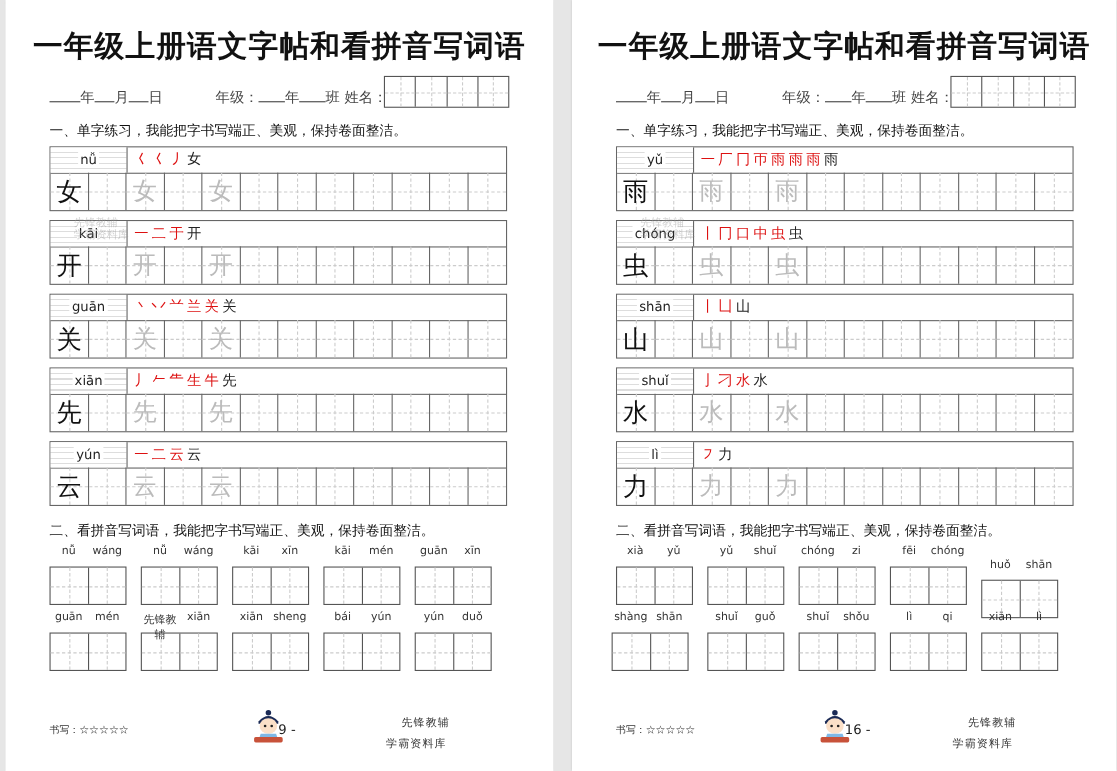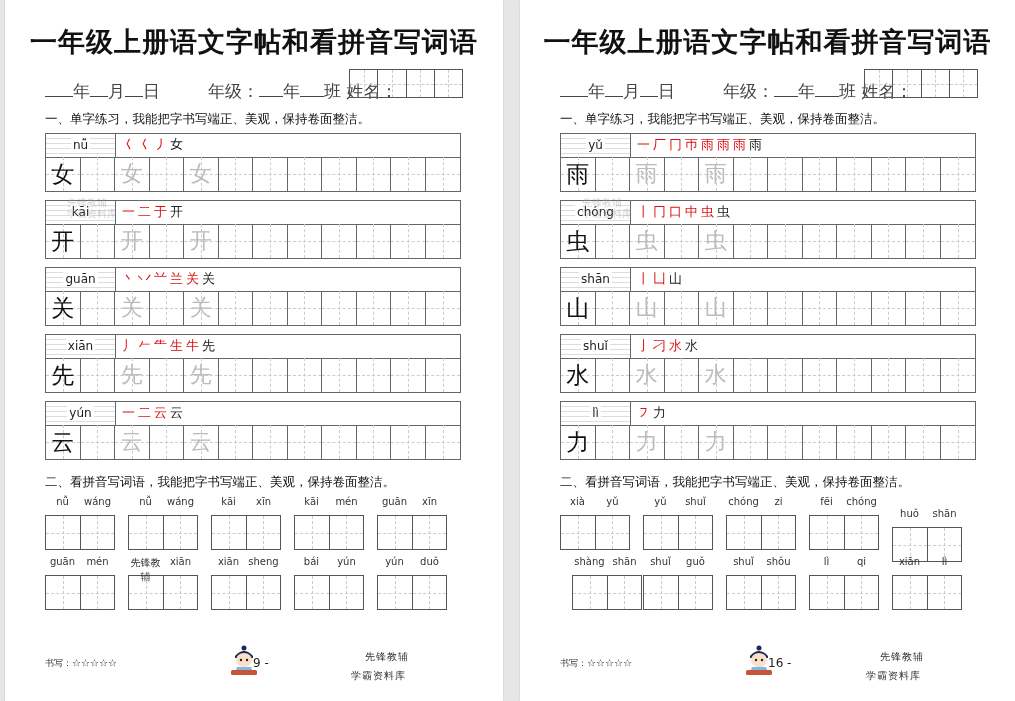--- a/index.html
+++ b/index.html
@@ -16,21 +16,21 @@
   #page-left  { left: 5px;   width: 498px; }
   #page-right { left: 520px; width: 495px; }
 
   .title {
     position: absolute; top: 24px; left: 0; right: 0; text-align: center;
     font-family: "DejaVu Serif", "Liberation Serif", serif;
     font-weight: bold; font-size: 27px; color: #111; letter-spacing: 1px;
   }
   .info-line {
     position: absolute; top: 80px; font-family: "DejaVu Serif", serif;
-    font-size: 17px; color: #444; white-space: nowrap;
+    font-size: 13px; color: #444; white-space: nowrap;
   }
   .blank { display: inline-block; border-bottom: 1px solid #444; height: 10px; vertical-align: baseline; }
   .name-box {
     position: absolute; top: 69px; height: 27px; width: 112px;
     border: 1px solid #555; display: flex;
   }
   .name-cell { flex: 1; border-right: 1px solid #555; position: relative; }
   .name-cell:last-child { border-right: none; }
   .name-cell::before { content: ""; position: absolute; left: 50%; top: 0; bottom: 0; border-left: 1px dashed #ccc; }
   .name-cell::after  { content: ""; position: absolute; top: 50%; left: 0; right: 0; border-top: 1px dashed #ccc; }
@@ -535,21 +535,21 @@
     <div class="word-group" style="left: 372px; top: 496px; margin-top: 12px;">
       <div class="word-pinyin">
         <span>huǒ</span>
         <span>shān</span>
       </div>
       <div class="word-box">
         <div class="word-cell"></div>
         <div class="word-cell"></div>
       </div>
     </div>
-    <div class="word-group" style="left: 52px; top: 556px;">
+    <div class="word-group" style="left: 36px; top: 556px;">
       <div class="word-pinyin">
         <span>shàng</span>
         <span>shān</span>
       </div>
       <div class="word-box">
         <div class="word-cell"></div>
         <div class="word-cell"></div>
       </div>
     </div>
     <div class="word-group" style="left: 123px; top: 556px;">

